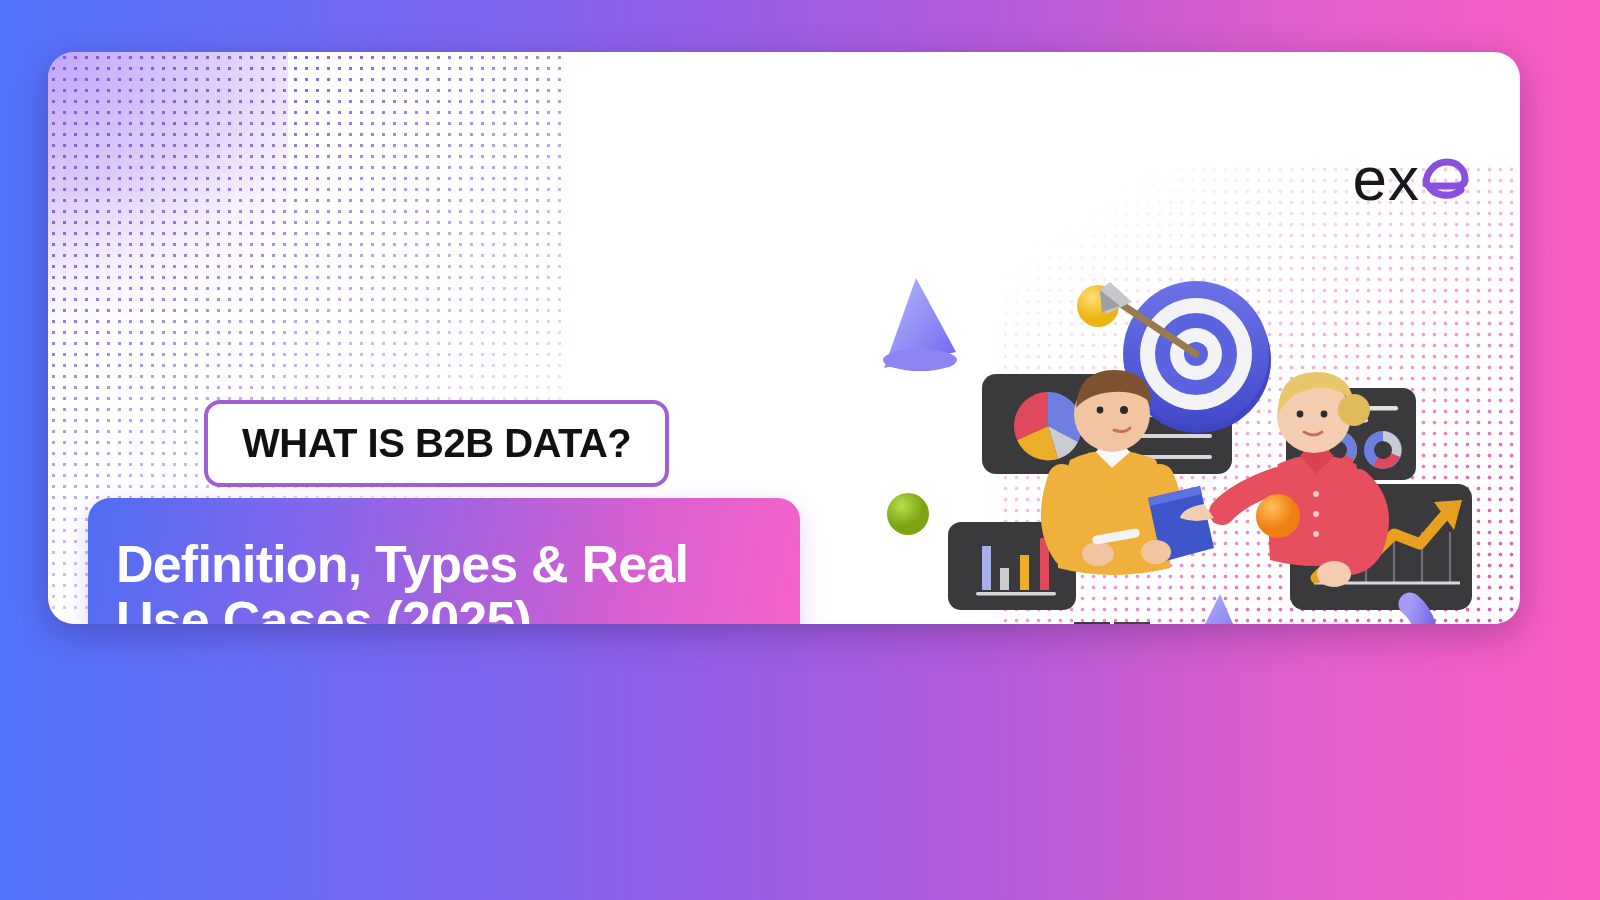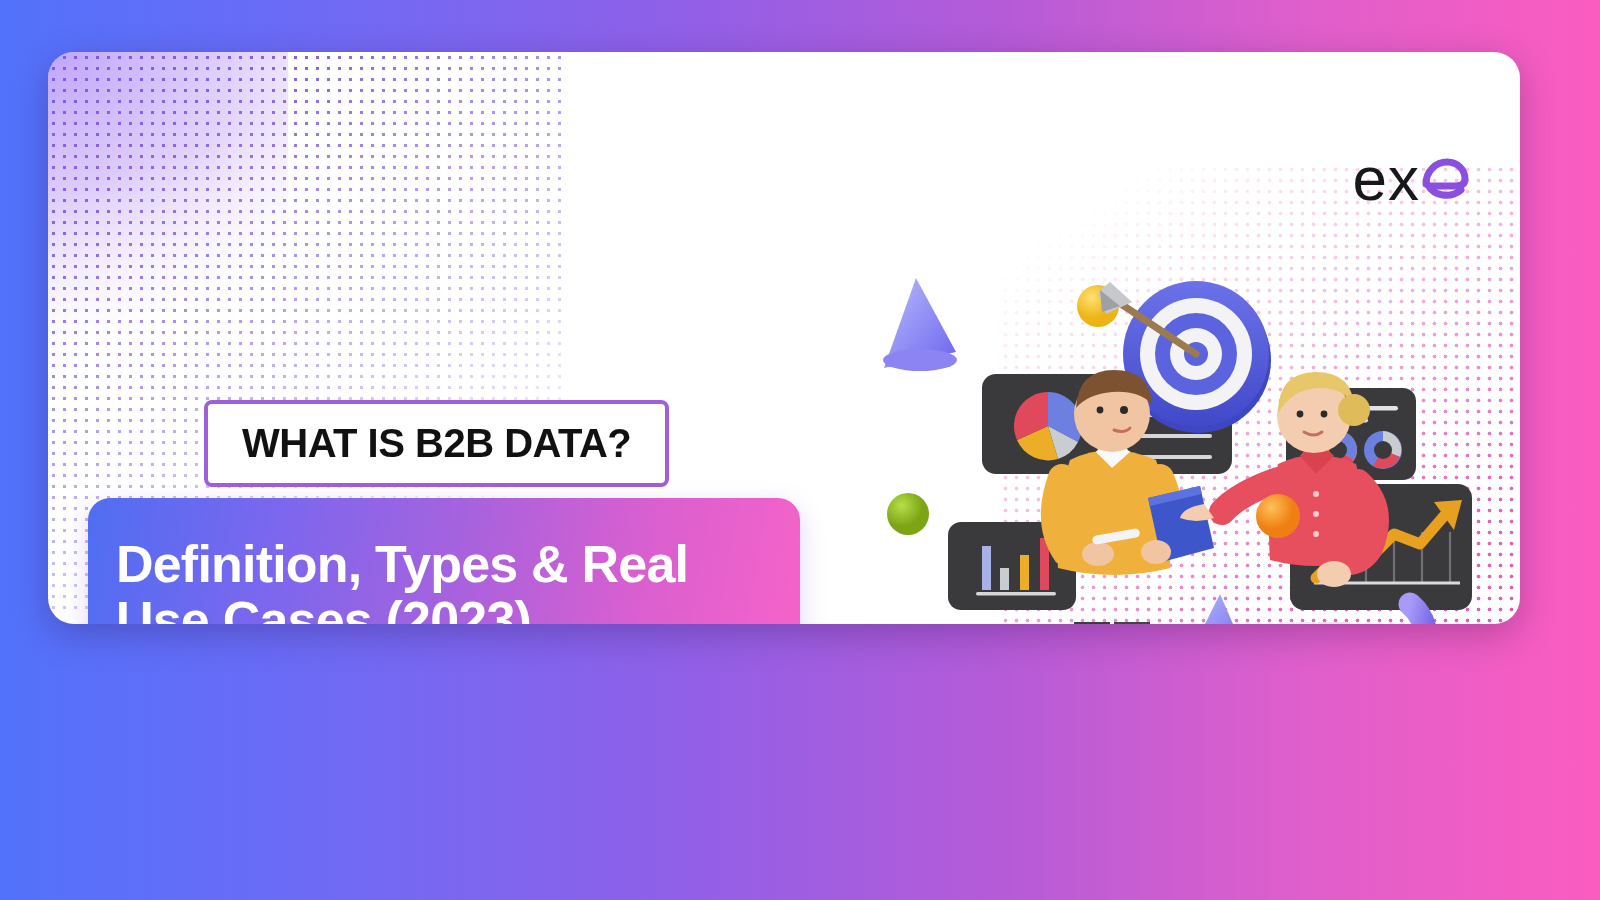--- a/index.html
+++ b/index.html
@@ -45,21 +45,21 @@
     position:absolute; right:56px; top:96px;
     display:flex; align-items:baseline; letter-spacing:1px;
     font-size:62px; font-weight:400; color:#17171c;
   }
   #logo .lg-part { line-height:1; }
   #logo .lg-e-wrap { position:relative; display:inline-block; width:44px; height:44px; }
   #logo .lg-e-wrap svg { position:absolute; left:0; bottom:-4px; }
   
   #eyebrow {
     position:absolute; left:156px; top:348px;
-    border:4px solid #a05fd8; border-radius:8px;
+    border:4px solid #a05fd8; border-radius:16px;
     padding:17px 34px; background:#fff;
     font-size:40px; font-weight:bold; color:#111; letter-spacing:-0.5px;
     white-space:nowrap;
   }
   
   #headline {
     position:absolute; left:40px; top:446px; width:712px;
     border-radius:22px; padding:38px 28px 40px 28px;
     background:linear-gradient(100deg,#4f6ef2 0%, #7b67ee 26%, #a862dd 52%, #d95fd0 76%, #f763c8 100%);
     color:#fff; font-size:52px; font-weight:bold; line-height:1.08;
@@ -89,21 +89,21 @@
           <path d="M6 30 C6 17 16 8 27 8 C38 8 45 16 45 25 C45 30 41 32 35 32 L12 32" fill="none" stroke="#8b4fe0" stroke-width="7" stroke-linecap="round"></path>
           <path d="M8 31 C14 42 30 45 41 36" fill="none" stroke="#8b4fe0" stroke-width="7" stroke-linecap="round"></path>
         </svg>
       </span>
     </div>
 
     <div id="eyebrow">WHAT IS B2B DATA?</div>
 
     <div id="headline">
       <span class="hl-line">Definition, Types &amp; Real</span>
-      <span class="hl-line">Use Cases (2023)</span>
+      <span class="hl-line">Use Cases (2025)</span>
     </div>
 
     <div id="illo">
       <svg width="640" height="640" viewBox="0 0 640 640">
         <defs>
           <linearGradient id="gCone" x1="0" y1="0" x2="1" y2="1">
             <stop offset="0%" stop-color="#b9bdfb"></stop>
               <stop offset="100%" stop-color="#6d63ef"></stop>
           </linearGradient>
           <linearGradient id="gArc" x1="0" y1="0" x2="1" y2="1">

